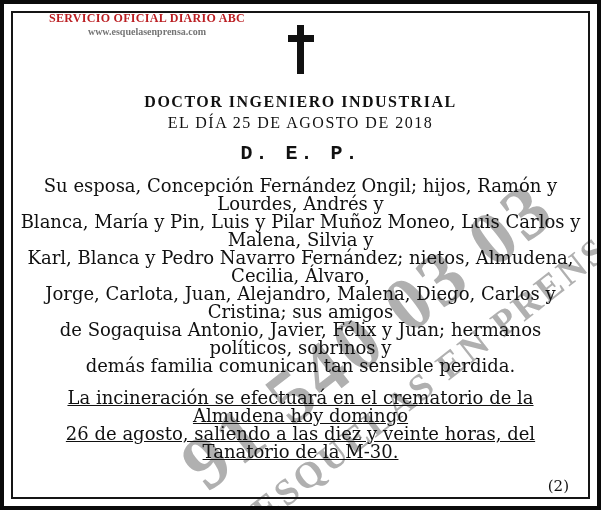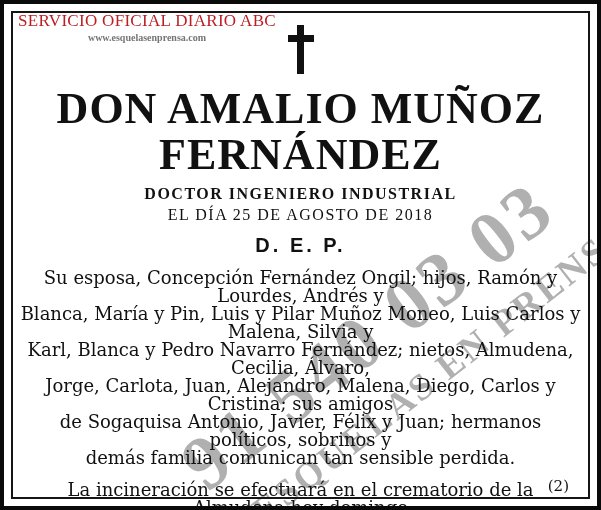--- a/index.html
+++ b/index.html
@@ -38,21 +38,21 @@
     font-size:37px; letter-spacing:3px;
     transform:rotate(-38deg);
   }
   .content{position:absolute; inset:0; z-index:2;}
   
   .publisher{
     position:absolute; left:12px; top:8px; width:262px;
     text-align:center; line-height:1.1;
   }
   .publisher .svc{
-    font-size:17px; font-weight:normal; letter-spacing:0.3px;
+    font-size:12px; font-weight:bold; letter-spacing:0.3px;
     color:#bb1e22;
   }
   .publisher .web{
     font-size:10px; font-weight:bold;
     color:#757575; margin-top:1px;
   }
   
   .cross{
     position:absolute; left:50%; top:21px; margin-left:-13px;
     width:26px; height:49px;
@@ -84,21 +84,21 @@
     font-family:"DejaVu Serif", serif;
     font-size:14px; letter-spacing:2.2px;
   }
   .date{
     margin-top:3px;
     font-family:"Liberation Serif", serif;
     font-size:16px; letter-spacing:1.5px;
   }
   .dep{
     margin-top:10px;
-    font-family:Liberation Sans, sans-serif;
+    font-family:Liberation Mono, monospace;
     font-size:20px; font-weight:bold; letter-spacing:3px;
   }
   .para{
     font-family:"DejaVu Serif", serif;
     font-size:18px; line-height:18px;
     white-space:pre-line;
   }
   .para-family{margin-top:12px;}
   .para-funeral{margin-top:14px;text-decoration:underline;}
   .page-number{
@@ -118,22 +118,20 @@
   <div class="content">
 
     <div class="publisher">
       <div class="svc" style="color: rgb(187, 30, 34);">SERVICIO OFICIAL DIARIO ABC</div>
       <div class="web" style="color: rgb(117, 117, 117);">www.esquelasenprensa.com</div>
     </div>
 
     <div class="cross"></div>
 
     <div class="main">
-      <div class="name">DON AMALIO MUÑOZ
-FERNÁNDEZ</div>
       <div class="profession">DOCTOR INGENIERO INDUSTRIAL</div>
       <div class="date">EL DÍA 25 DE AGOSTO DE 2018</div>
       <div class="dep">D. E. P.</div>
 
       <div class="para para-family">Su esposa, Concepción Fernández Ongil; hijos, Ramón y Lourdes, Andrés y
 Blanca, María y Pin, Luis y Pilar Muñoz Moneo, Luis Carlos y Malena, Silvia y
 Karl, Blanca y Pedro Navarro Fernández; nietos, Almudena, Cecilia, Álvaro,
 Jorge, Carlota, Juan, Alejandro, Malena, Diego, Carlos y Cristina; sus amigos
 de Sogaquisa Antonio, Javier, Félix y Juan; hermanos políticos, sobrinos y
 demás familia comunican tan sensible perdida.</div>

